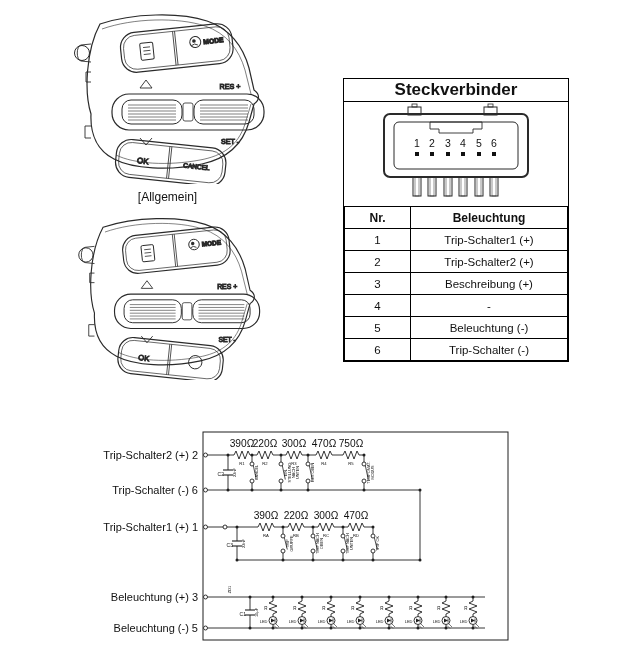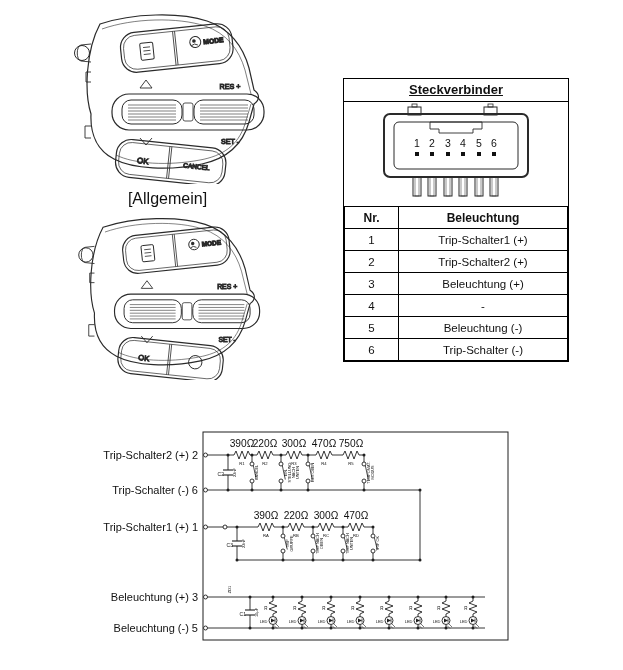--- a/index.html
+++ b/index.html
@@ -2,35 +2,35 @@
 <html><head>
 <meta charset="utf-8">
 <style>
   html,body{margin:0;padding:0;}
   body{
     width:623px;height:670px;position:relative;overflow:hidden;
     background:#fff;color:#111;
     font-family:"Liberation Sans",sans-serif;
   }
   .fig{position:absolute;}
-  .fig .caption{text-align:center;font-size:16px;color:#111;margin-top:2px;}
+  .fig .caption{text-align:center;font-size:12px;color:#111;margin-top:2px;}
   svg text{font-family:"Liberation Sans",sans-serif;fill:#111;}
   .lineart{stroke:#2a2a2a;fill:none;}
   .panel{
     position:absolute;left:343px;top:78px;width:224px;
     border:1px solid #000;background:#fff;
   }
   .panel-title{
     height:22px;line-height:22px;text-align:center;
-    font-weight:bold;font-size:13px;border-bottom:1px solid #000;text-decoration:underline;
+    font-weight:bold;font-size:17px;border-bottom:1px solid #000;
   }
   .conn-cell{height:104px;position:relative;}
   .pin-table{border-collapse:collapse;width:100%;font-size:11.5px;border-top:1px solid #000;margin:0;}
   .pin-table th,.pin-table td{
-    border:1px solid #000;height:21px;text-align:center;vertical-align:middle;padding:0 2px;
+    border:1px solid #000;height:21px;text-align:center;vertical-align:middle;padding:0 8px;
   }
   .pin-table th{font-size:12px;}
   .col-nr{width:49px;}
   .schematic{position:absolute;left:85px;top:428px;width:430px;height:225px;}
 </style>
 </head>
 <body>
 
 <div class="fig" style="left:55px;top:8px;width:225px;">
   <svg width="225" height="176" viewBox="0 0 225 176">
@@ -188,21 +188,21 @@
     <tr>
           <td>1</td>
           <td>Trip-Schalter1 (+)</td>
         </tr>
     <tr>
           <td>2</td>
           <td>Trip-Schalter2 (+)</td>
         </tr>
     <tr>
           <td>3</td>
-          <td>Beleuchtung (+)</td>
+          <td>Beschreibung (+)</td>
         </tr>
     <tr>
           <td>4</td>
           <td>-</td>
         </tr>
     <tr>
           <td>5</td>
           <td>Beleuchtung (-)</td>
         </tr>
     <tr>

